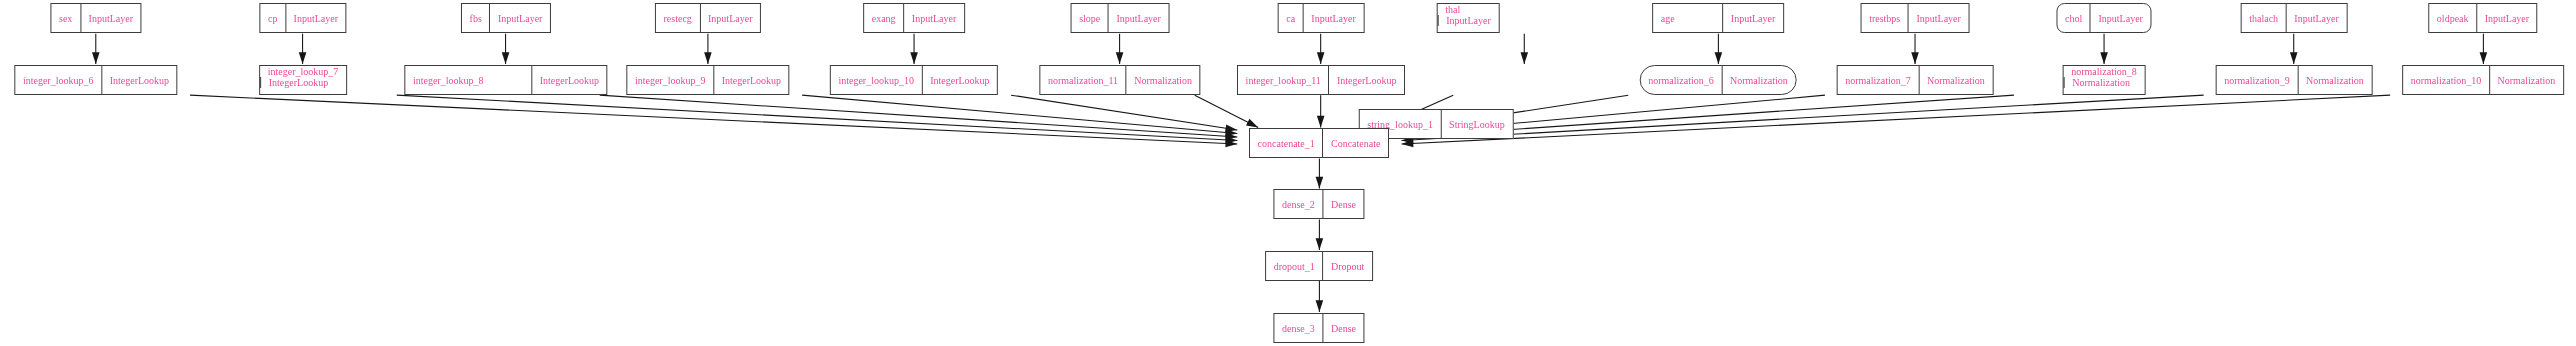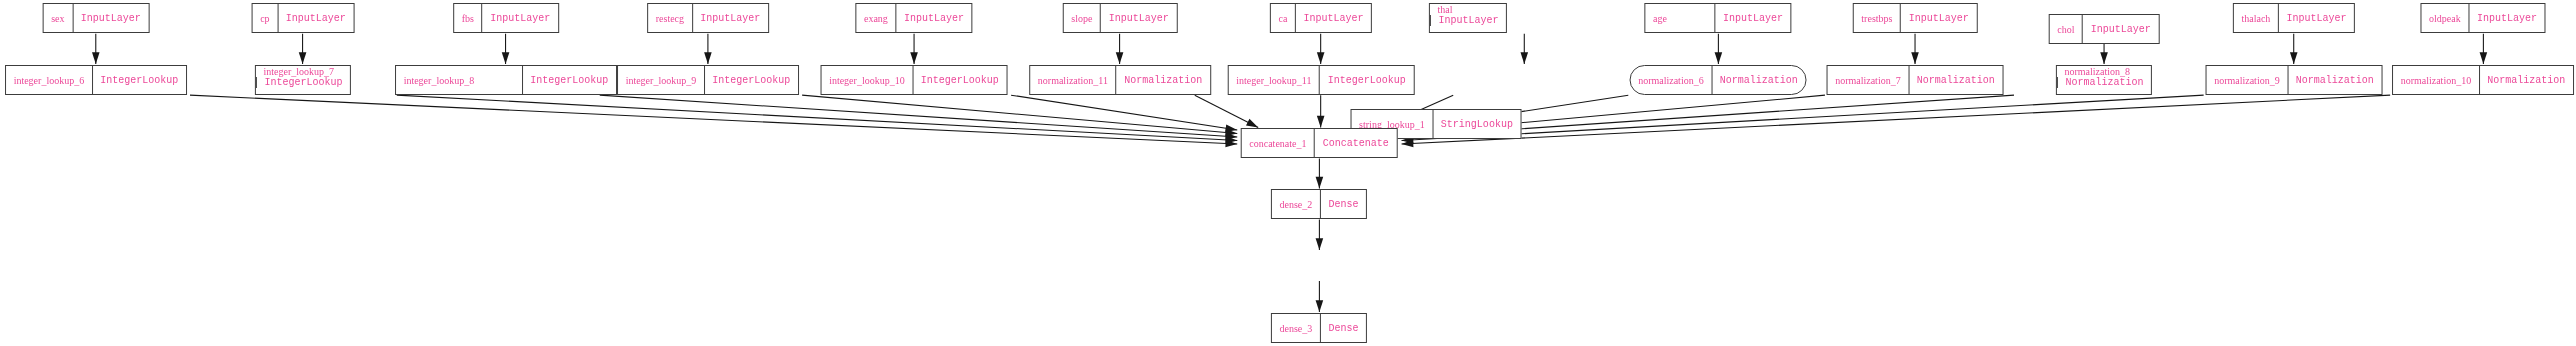--- a/index.html
+++ b/index.html
@@ -34,21 +34,20 @@
   }
   .cell {
     display: flex;
     align-items: center;
     padding: 0 7.6px;
     font-size: 10px;
     color: #ec4899;
   }
   .cell.type {
     border-left: 1.3px solid #3c3c3c;
-    font-family: Liberation Mono, monospace;
   }
 </style>
 </head>
 <body>
 
 <div class="canvas">
   <svg class="edges" width="2576" height="347" viewBox="0 0 4061 547">
     <defs>
       <marker id="arrow" markerUnits="userSpaceOnUse" markerWidth="20" markerHeight="14" refX="19" refY="7" orient="auto">
         <path d="M0.5,1 L19,7 L0.5,13 Z" fill="#161616"></path>
@@ -158,21 +157,21 @@
       <span class="cell type">Normalization</span>
     </div>
     <div class="node" style="left: 1915px; top: 3.2px;">
       <span class="cell name">trestbps</span>
       <span class="cell type">InputLayer</span>
     </div>
     <div class="node" style="left: 1915px; top: 65px;">
       <span class="cell name">normalization_7</span>
       <span class="cell type">Normalization</span>
     </div>
-    <div class="node" style="left: 2104px; top: 14px;">
+    <div class="node" style="left: 2104px; top: 3px; border-radius: 8px;">
       <span class="cell name">chol</span>
       <span class="cell type">InputLayer</span>
     </div>
     <div class="node" style="left: 2104px; top: 65px; flex-direction: column;">
       <span class="cell name">normalization_8</span>
       <span class="cell type">Normalization</span>
     </div>
     <div class="node" style="left: 2294px; top: 3.2px;">
       <span class="cell name">thalach</span>
       <span class="cell type">InputLayer</span>
@@ -190,18 +189,22 @@
       <span class="cell type">Normalization</span>
     </div>
     <div class="node" style="left: 1319px; top: 128px;">
       <span class="cell name">concatenate_1</span>
       <span class="cell type">Concatenate</span>
     </div>
     <div class="node" style="left: 1319px; top: 189px;">
       <span class="cell name">dense_2</span>
       <span class="cell type">Dense</span>
     </div>
+    <div class="node" style="left: 1319px; top: 251px;">
+      <span class="cell name">dropout_1</span>
+      <span class="cell type">Dropout</span>
+    </div>
     <div class="node" style="left: 1319px; top: 313px;">
       <span class="cell name">dense_3</span>
       <span class="cell type">Dense</span>
     </div>
   </div>
 
 
 </body></html>

